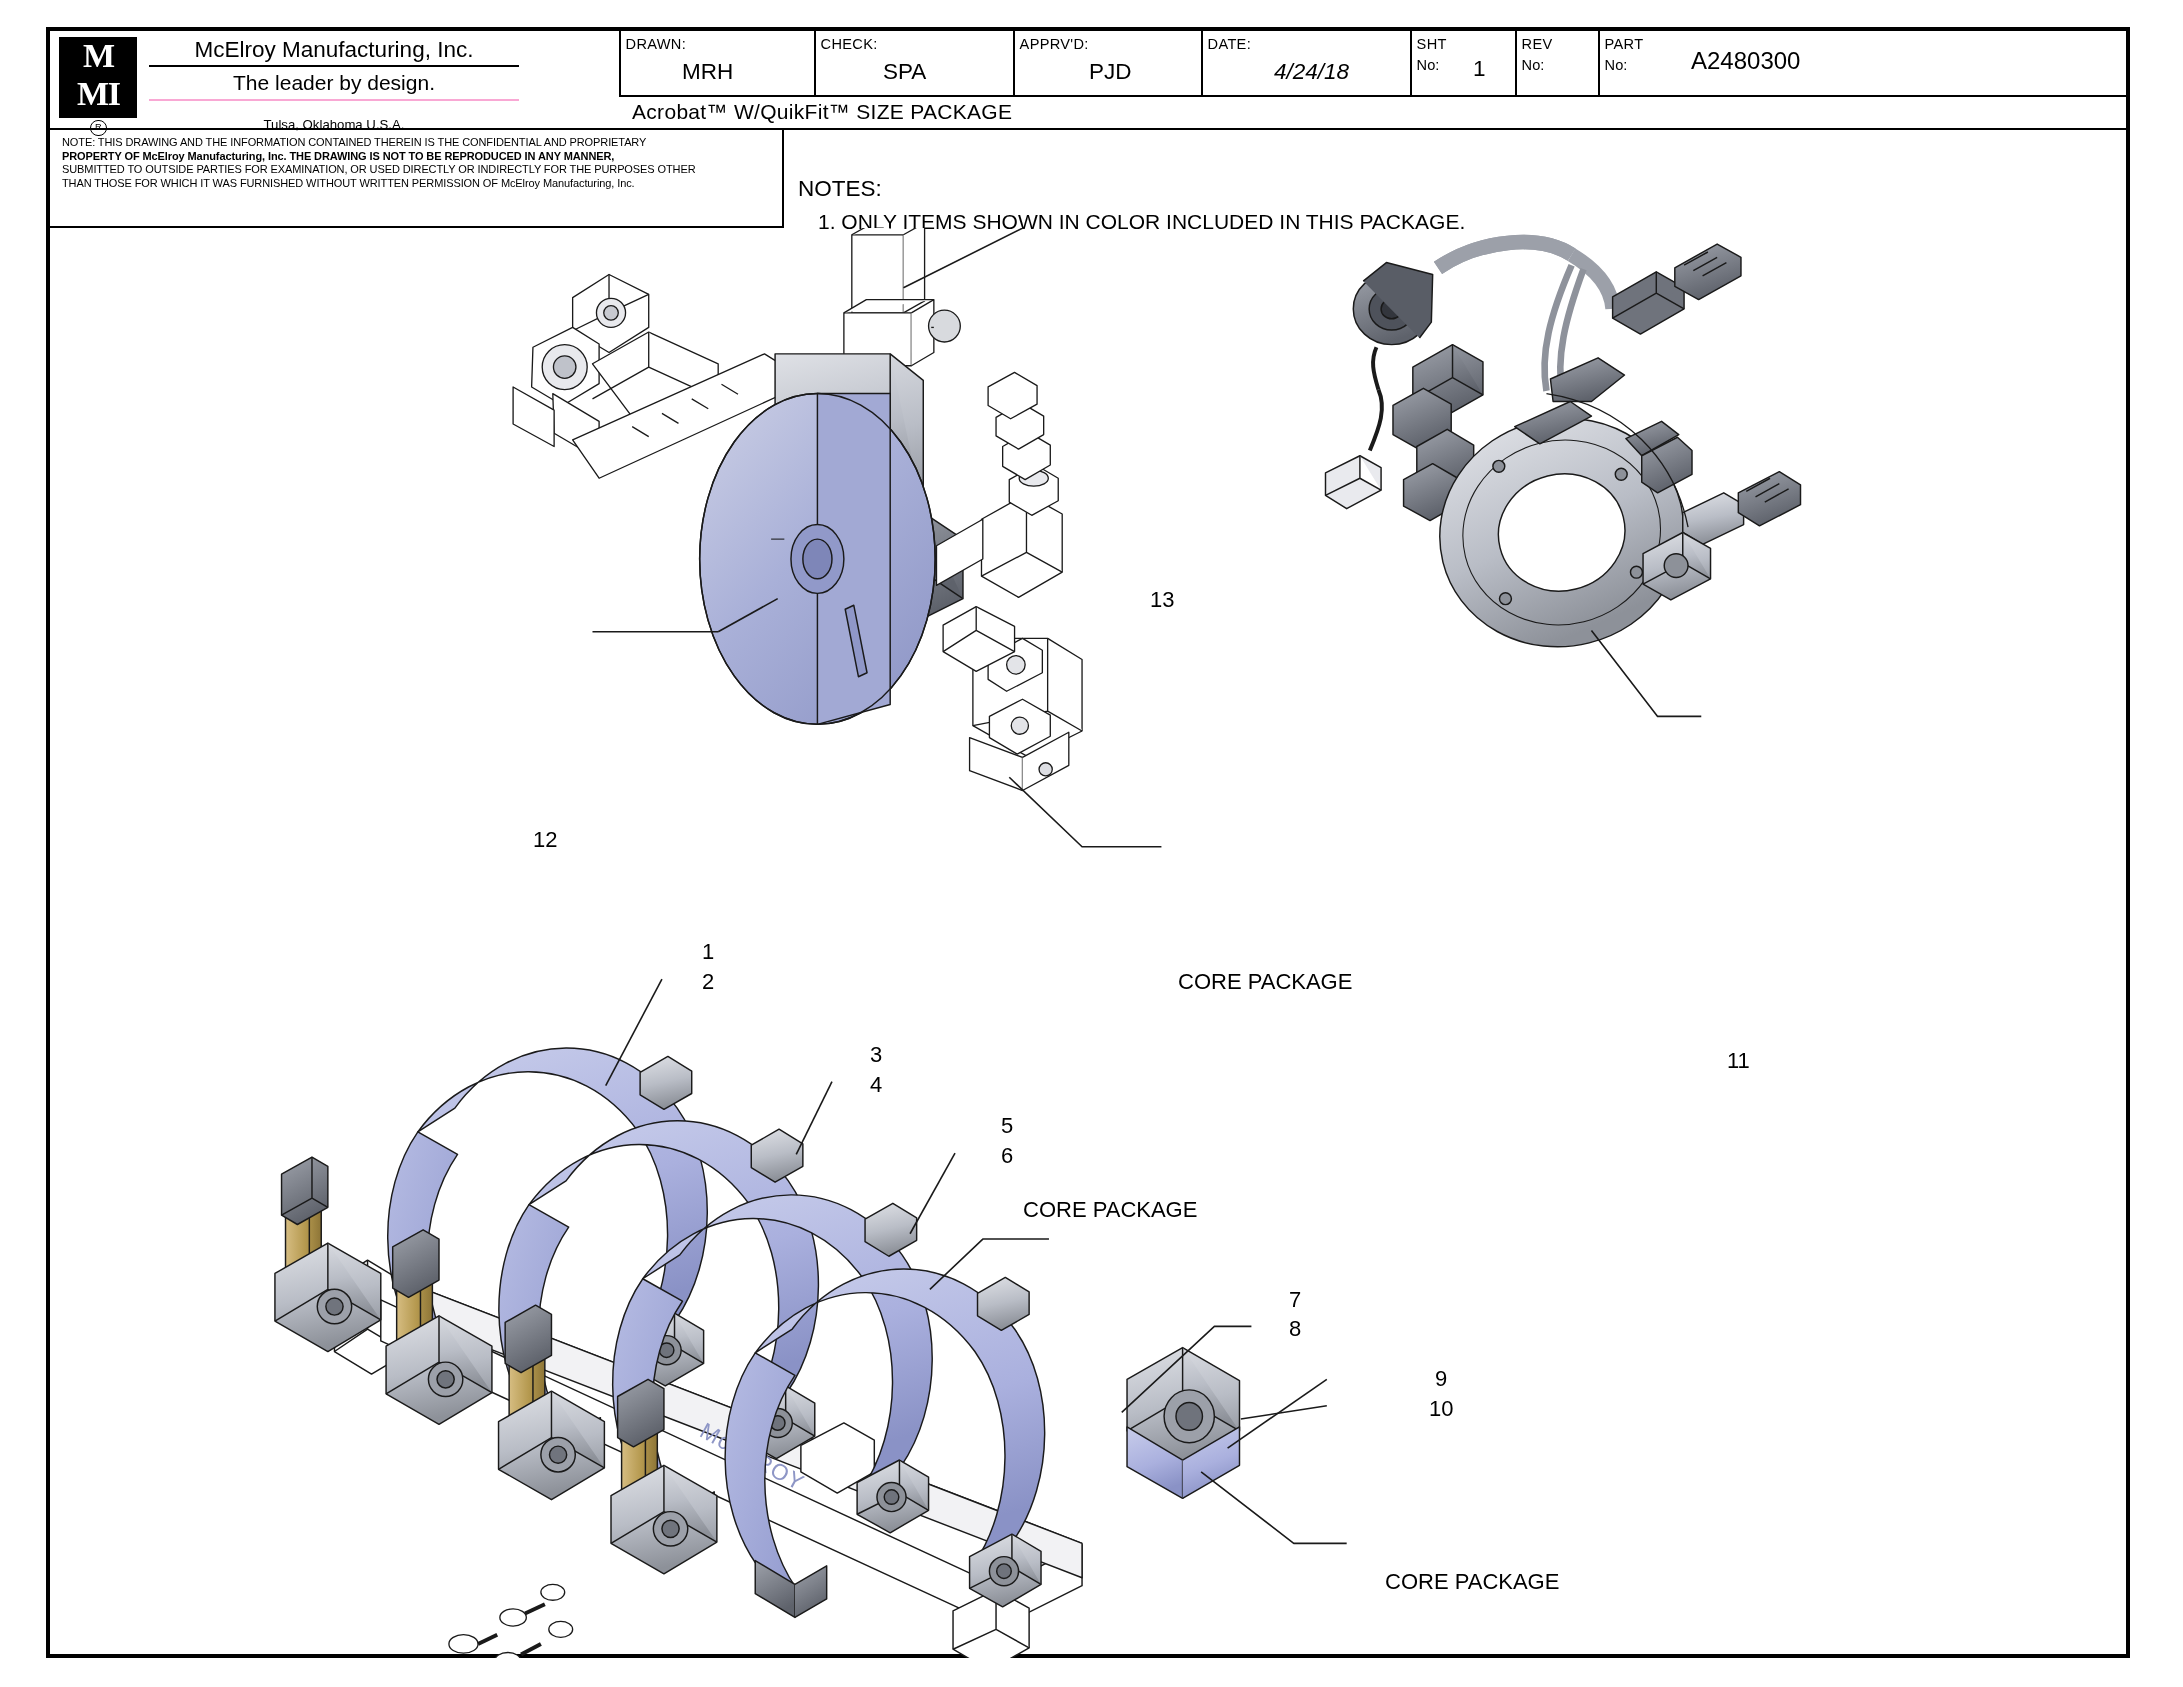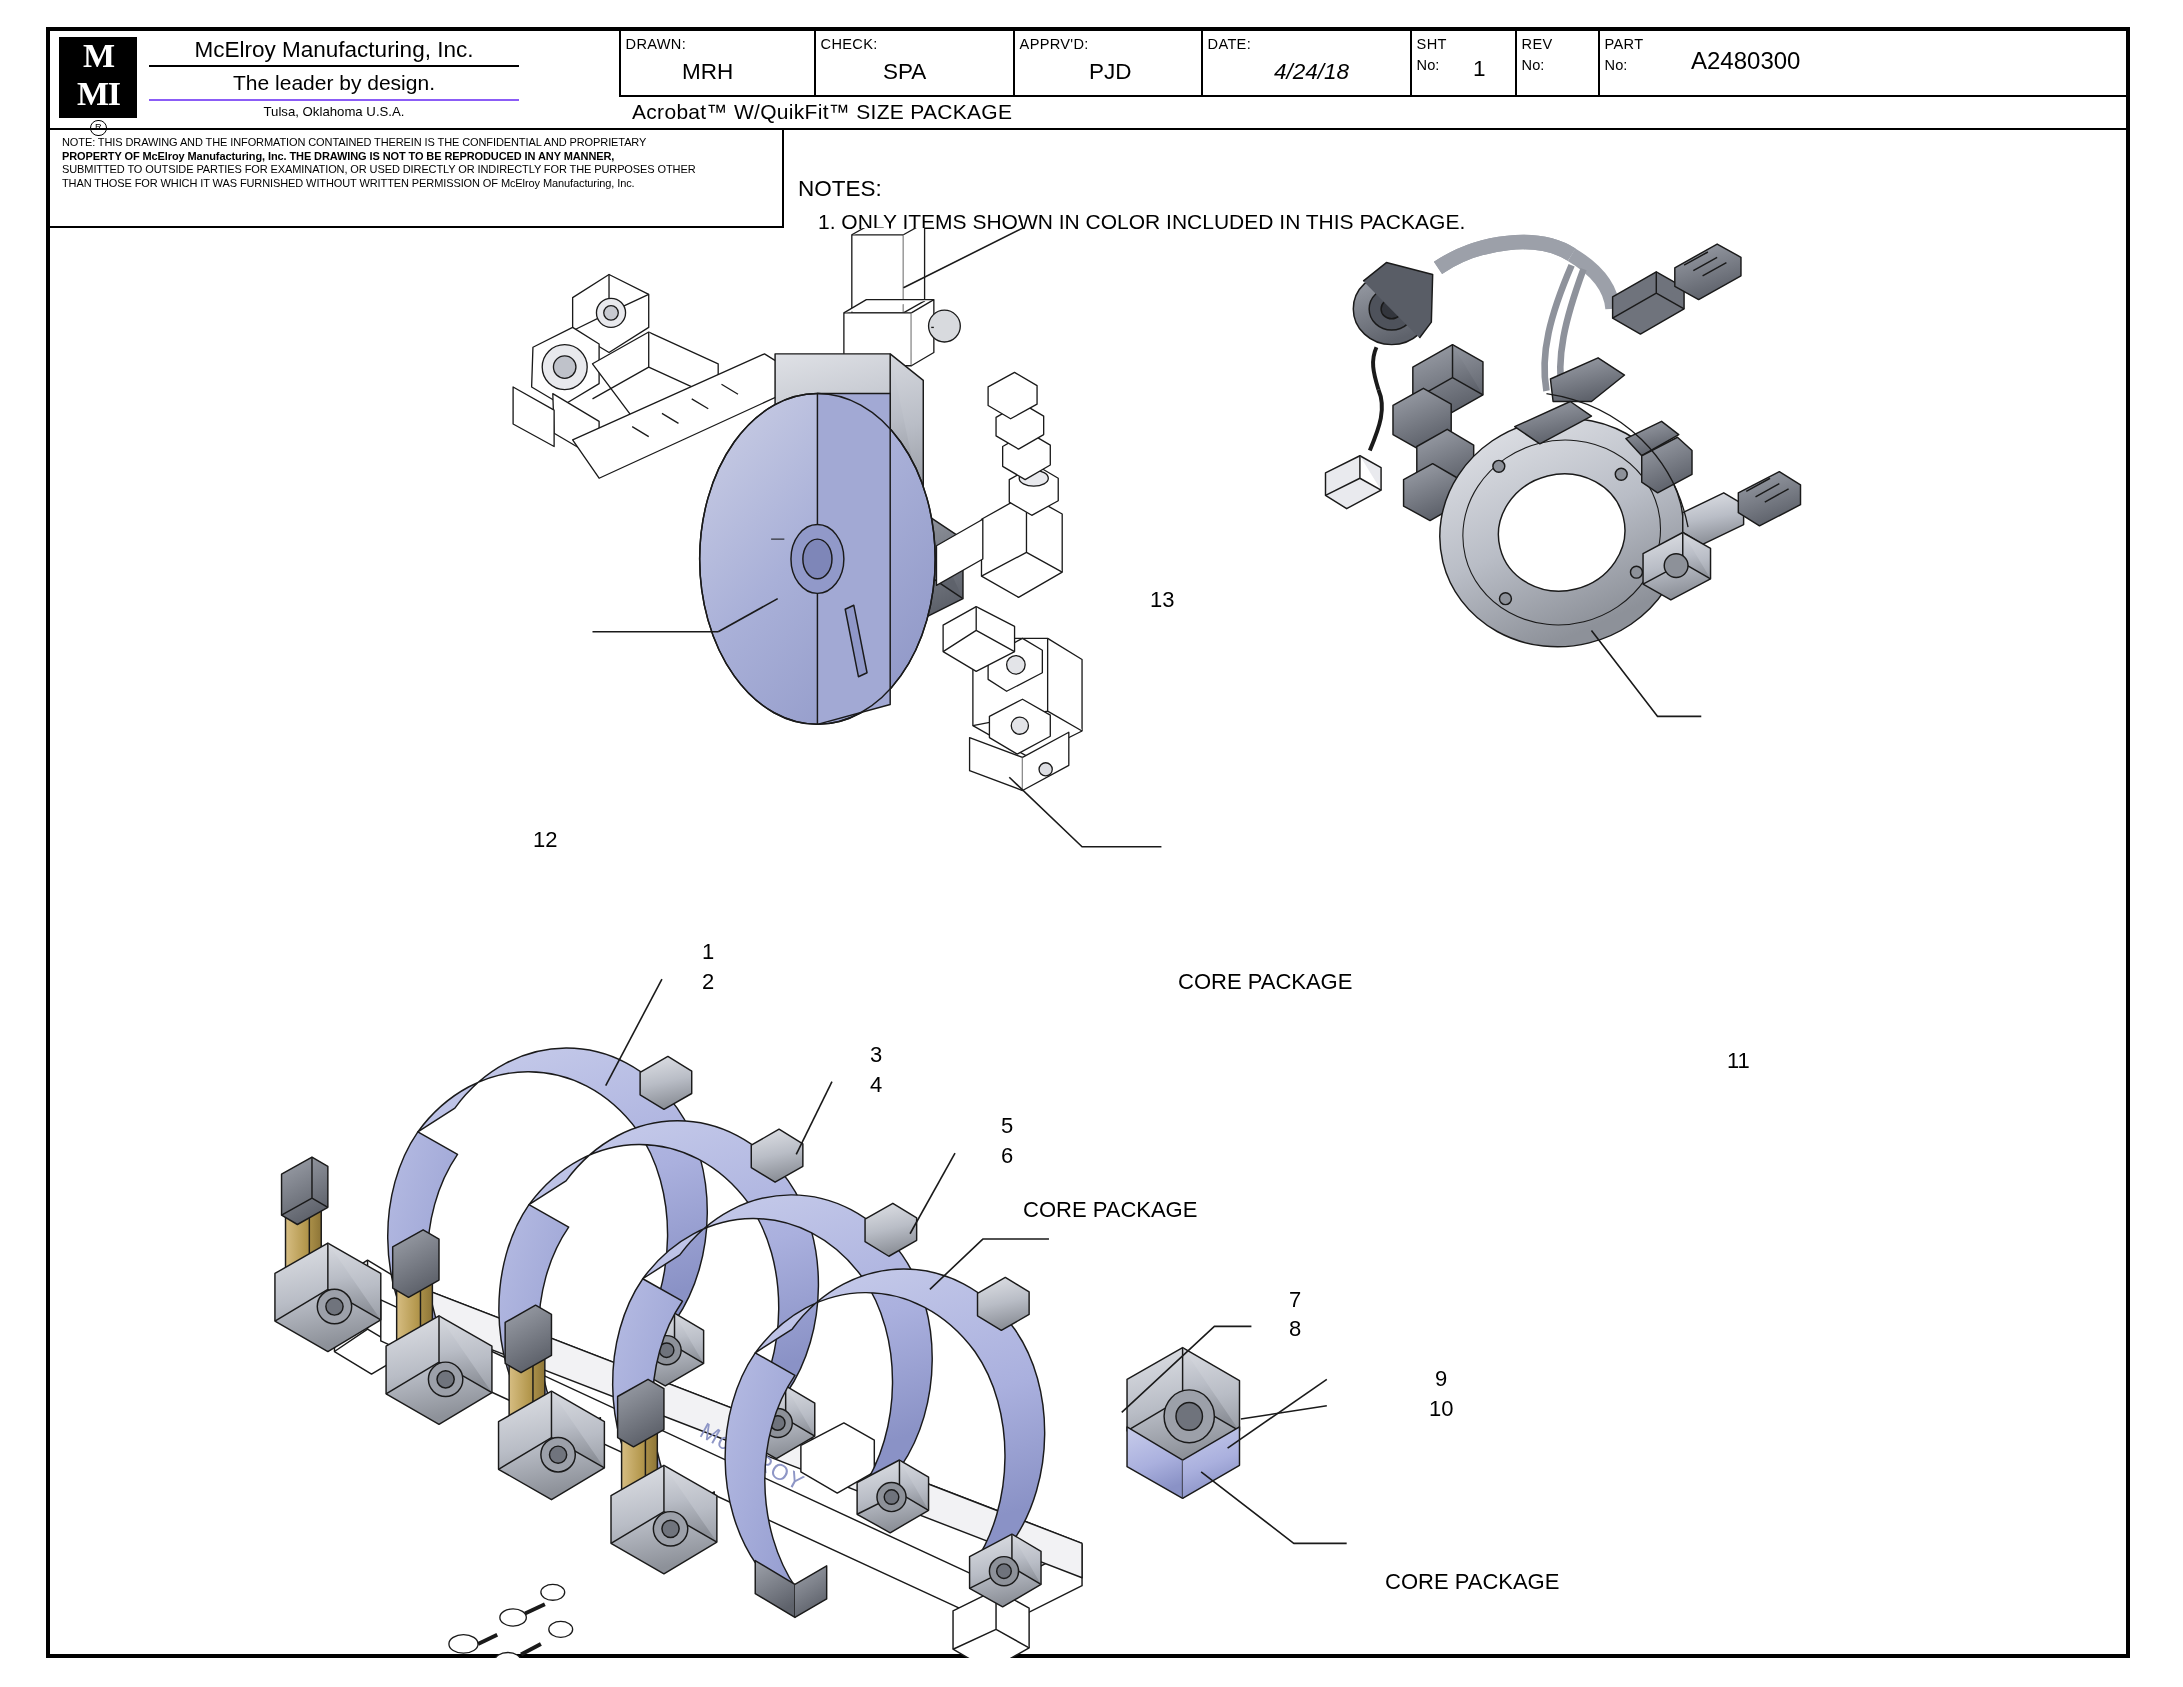--- a/index.html
+++ b/index.html
@@ -57,26 +57,26 @@
     width: 370px;
     text-align: center;
   }
   .tb-company .line1 {
     font-size: 22.5px;
     padding-bottom: 2.6px;
   }
   .tb-company .line2 {
     font-size: 21px;
     border-top: 2px solid #000;
-    border-bottom: 2px solid #8b5cf6;
+    border-bottom: 2px solid #f9a8d4;
     padding: 4px 0 4px 0;
   }
   .tb-company .line3 {
     font-size: 13.2px;
-    padding-top: 3px;
+    padding-top: 16px;
   }
 
   .tb-vline {
     position: absolute;
     top: 0;
     width: 0;
     border-left: 2px solid #000;
     height: 64px;
   }
 

